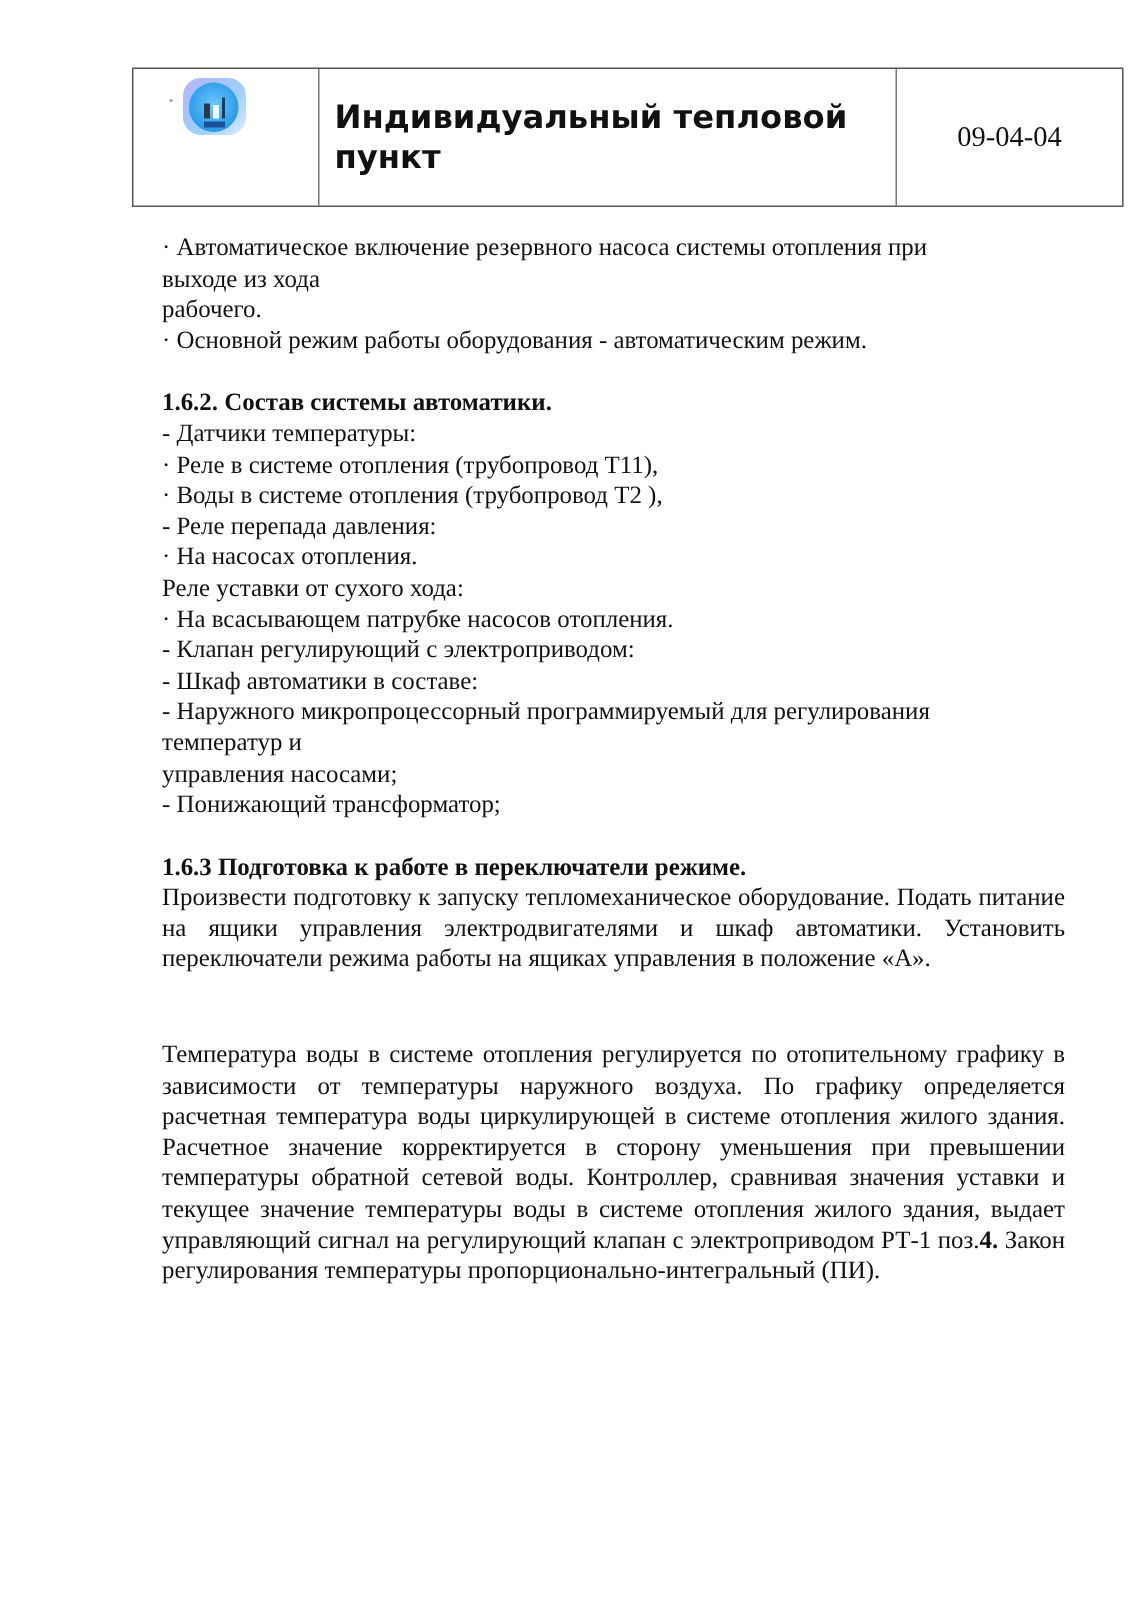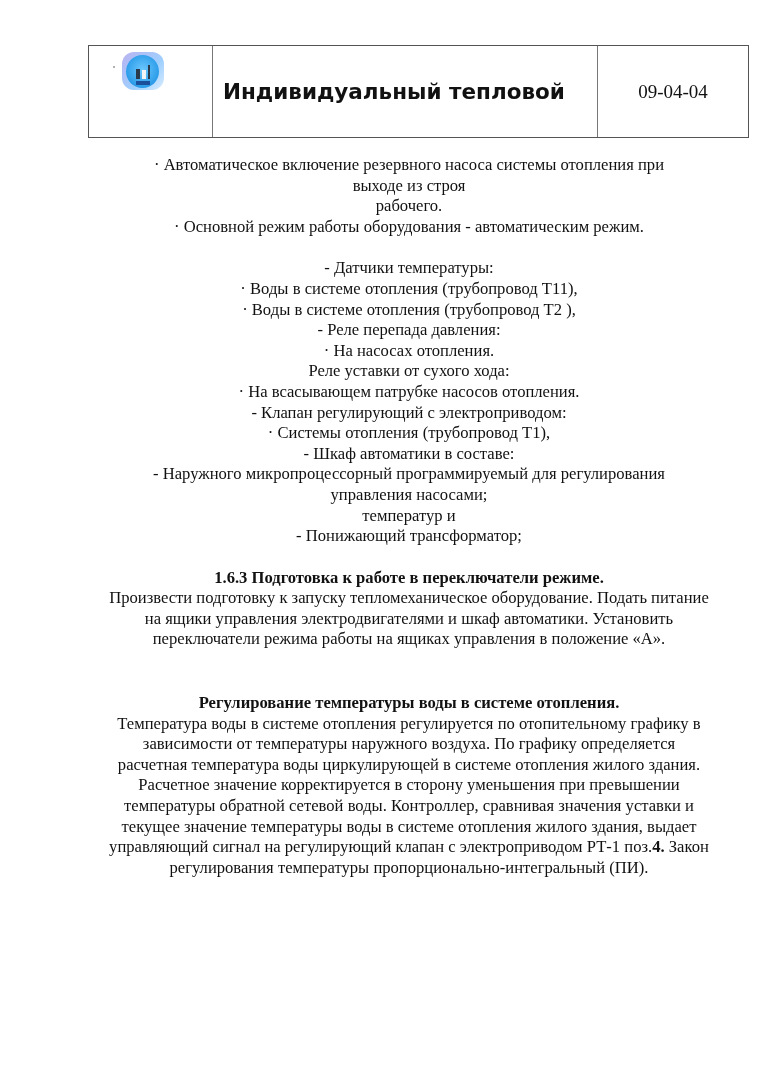--- a/index.html
+++ b/index.html
@@ -15,21 +15,21 @@
                font-family: "Liberation Serif", serif; font-weight: normal; font-size: 19px; }
   .logo { position: absolute; left: 33px; top: 6px; width: 42px; height: 38px;
           border-radius: 12px; background: linear-gradient(135deg,#b9b2f0,#9fd0ff 60%,#d9ecff); }
   .logo-circle { position: absolute; left: 4px; top: 3px; width: 33px; height: 33px; border-radius: 50%;
                  background: radial-gradient(circle at 50% 45%, #6cc8ff, #2a9be8 70%, #1a7fd0); }
   .logo-fig { position: absolute; bottom: 9px; width: 4px; background: #2b3a4a; }
   .logo-plate { position: absolute; left: 10px; bottom: 3px; width: 14px; height: 4px; background: #1b4f9a; }
   .dot { position: absolute; left: 24px; top: 20px; width: 2px; height: 2px; background: #999; border-radius: 50%; }
   .content { position: absolute; left: 108px; top: 155px; width: 602px;
              font-size: 16.6px; line-height: 20.6px; }
-  .content p { margin: 0; text-align: center; }
+  .content p { margin: 0; }
   .h { font-weight: bold; }
   .gap1 { height: 21px; }
   .gap2 { height: 43px; }
   .just { text-align: justify; }
 </style>
 </head>
 <body>
 
 <div class="header-table">
   <div class="logo-cell">
@@ -39,47 +39,47 @@
         <span class="logo-fig" style="left:10px;height:10px;"></span>
         <span class="logo-fig" style="left:16px;height:9px;background:#f4f4f4;"></span>
         <span class="logo-fig" style="left:22px;width:2px;height:14px;"></span>
         <span class="logo-plate"></span>
       </div>
     </div>
   </div>
   <div class="title-cell">
     <div>
       <div>Индивидуальный тепловой</div>
+      <div>пункт</div>
     </div>
   </div>
   <div class="code-cell">09-04-04</div>
 </div>
 
 <div class="content">
   <p>· Автоматическое включение резервного насоса системы отопления при</p>
-  <p>выходе из строя</p>
+  <p>выходе из хода</p>
   <p>рабочего.</p>
   <p>· Основной режим работы оборудования - автоматическим режим.</p>
 
   <div class="gap1"></div>
+  <p class="h">1.6.2. Состав системы автоматики.</p>
   <p>- Датчики температуры:</p>
-  <p>· Воды в системе отопления (трубопровод Т11),</p>
+  <p>· Реле в системе отопления (трубопровод Т11),</p>
   <p>· Воды в системе отопления (трубопровод Т2 ),</p>
   <p>- Реле перепада давления:</p>
   <p>· На насосах отопления.</p>
   <p>Реле уставки от сухого хода:</p>
   <p>· На всасывающем патрубке насосов отопления.</p>
   <p>- Клапан регулирующий с электроприводом:</p>
-  <p>· Системы отопления (трубопровод Т1),</p>
   <p>- Шкаф автоматики в составе:</p>
   <p>- Наружного микропроцессорный программируемый для регулирования</p>
+  <p>температур и</p>
   <p>управления насосами;</p>
-  <p>температур и</p>
   <p>- Понижающий трансформатор;</p>
 
   <div class="gap1"></div>
   <p class="h">1.6.3 Подготовка к работе в переключатели режиме.</p>
   <p class="just">Произвести подготовку к запуску тепломеханическое оборудование. Подать питание на ящики управления электродвигателями и шкаф автоматики. Установить переключатели режима работы на ящиках управления в положение «А».</p>
 
   <div class="gap2"></div>
-  <p class="h">Регулирование температуры воды в системе отопления.</p>
   <p class="just"><span>Температура воды в системе отопления регулируется по отопительному графику в зависимости от температуры наружного воздуха. По графику определяется расчетная температура воды циркулирующей в системе отопления жилого здания. Расчетное значение корректируется в сторону уменьшения при превышении температуры обратной сетевой воды. Контроллер, сравнивая значения уставки и текущее значение температуры воды в системе отопления жилого здания, выдает управляющий сигнал на регулирующий клапан с электроприводом РТ-1 поз.</span><b>4.</b><span> Закон регулирования температуры пропорционально-интегральный (ПИ).</span></p>
 </div>
 
 </body></html>

